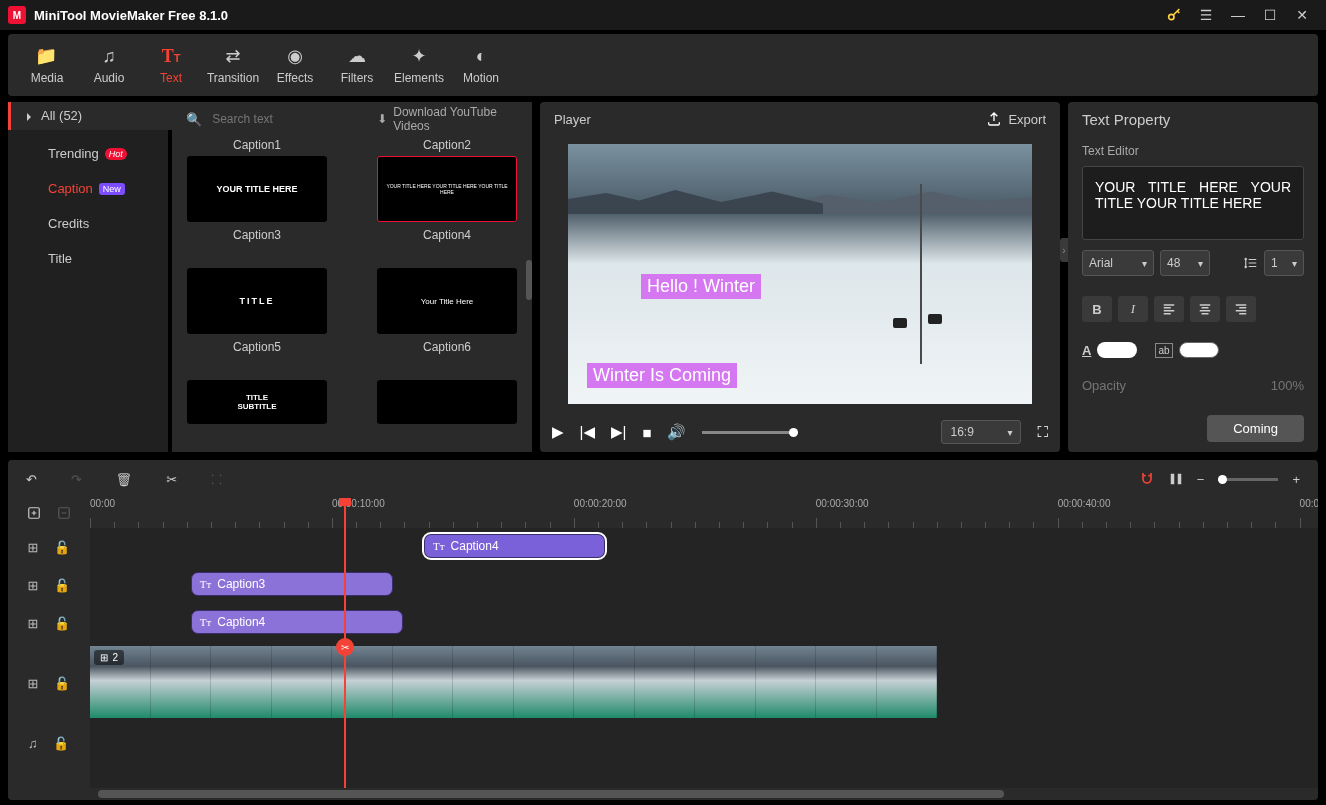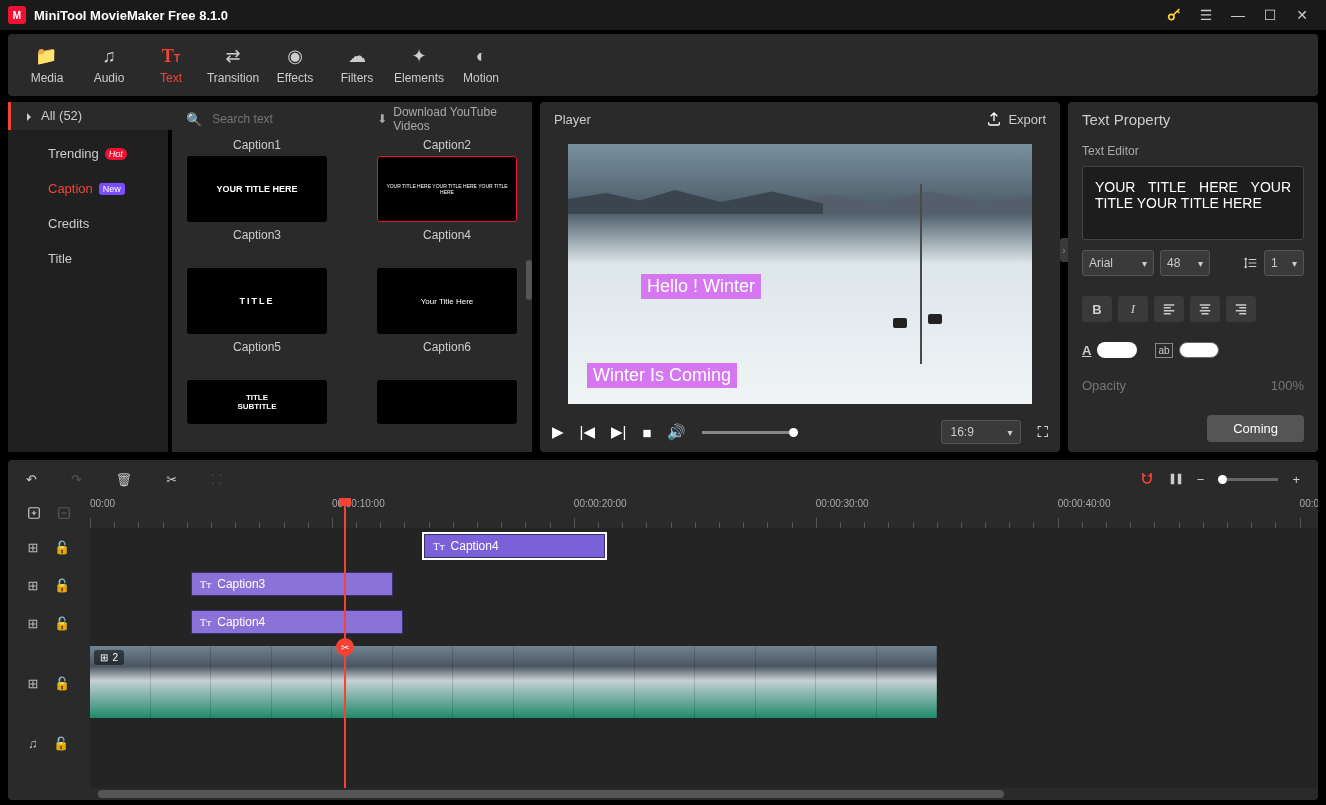--- a/index.html
+++ b/index.html
@@ -92,21 +92,21 @@
 .zoom-thumb { position: absolute; left: 0; top: -3px; width: 9px; height: 9px; border-radius: 50%; background: #fff; }
 .tl-body { flex: 1; display: flex; background: #242424; position: relative; overflow: hidden; }
 .tl-left { width: 82px; background: #2a2a2a; display: flex; flex-direction: column; }
 .tl-left-row { display: flex; align-items: center; justify-content: center; gap: 16px; color: #bbb; }
 .tl-content { flex: 1; position: relative; }
 .ruler { height: 30px; position: relative; background: #2a2a2a; }
 .ruler-maj { position: absolute; top: 0; font-size: 10px; color: #aaa; }
 .ruler-tick { position: absolute; bottom: 0; width: 1px; height: 6px; background: #555; }
 .ruler-tick.maj { height: 10px; }
 .track { position: relative; }
-.clip-caption { position: absolute; height: 24px; background: #8b72d9; border: 1px solid #3a2e6e; border-radius: 0; display: flex; align-items: center; padding: 0 8px; gap: 6px; color: #fff; font-size: 12px; }
+.clip-caption { position: absolute; height: 24px; background: #8b72d9; border: 1px solid #3a2e6e; border-radius: 7px; display: flex; align-items: center; padding: 0 8px; gap: 6px; color: #fff; font-size: 12px; }
 .clip-caption.sel { outline: 2px solid #fff; background: #7a60d9; }
 .clip-video { position: absolute; left: 0; height: 72px; background: linear-gradient(to bottom, #5a6b78 0%, #5a6b78 55%, #2bb58a 55%, #158f6a 100%); display: flex; }
 .clip-video .frame { flex: 1; border-right: 1px solid rgba(0,0,0,.15); background: linear-gradient(to bottom, #728492 0%, #4a5560 28%, #c6d0d5 48%, #1f8a6a 100%); }
 .clip-badge { position: absolute; left: 4px; top: 4px; background: rgba(0,0,0,.5); color: #fff; font-size: 10px; padding: 2px 6px; border-radius: 3px; display: flex; align-items: center; gap: 4px; }
 .playhead { position: absolute; top: 0; bottom: 0; width: 2px; background: #f44336; z-index: 5; }
 .playhead::before { content: ""; position: absolute; top: -2px; left: -5px; width: 12px; height: 10px; background: #f44336; border-radius: 3px 3px 0 0; }
 .scissor-node { position: absolute; width: 18px; height: 18px; background: #f44336; border-radius: 50%; left: -8px; display: flex; align-items: center; justify-content: center; color: #fff; font-size: 10px; }
 .tl-hscroll { height: 8px; background: #2a2a2a; position: relative; margin: 2px 8px; }
 .tl-hscroll-thumb { position: absolute; left: 82px; width: 70%; height: 8px; background: #555; border-radius: 4px; }
 svg { display: block; }

